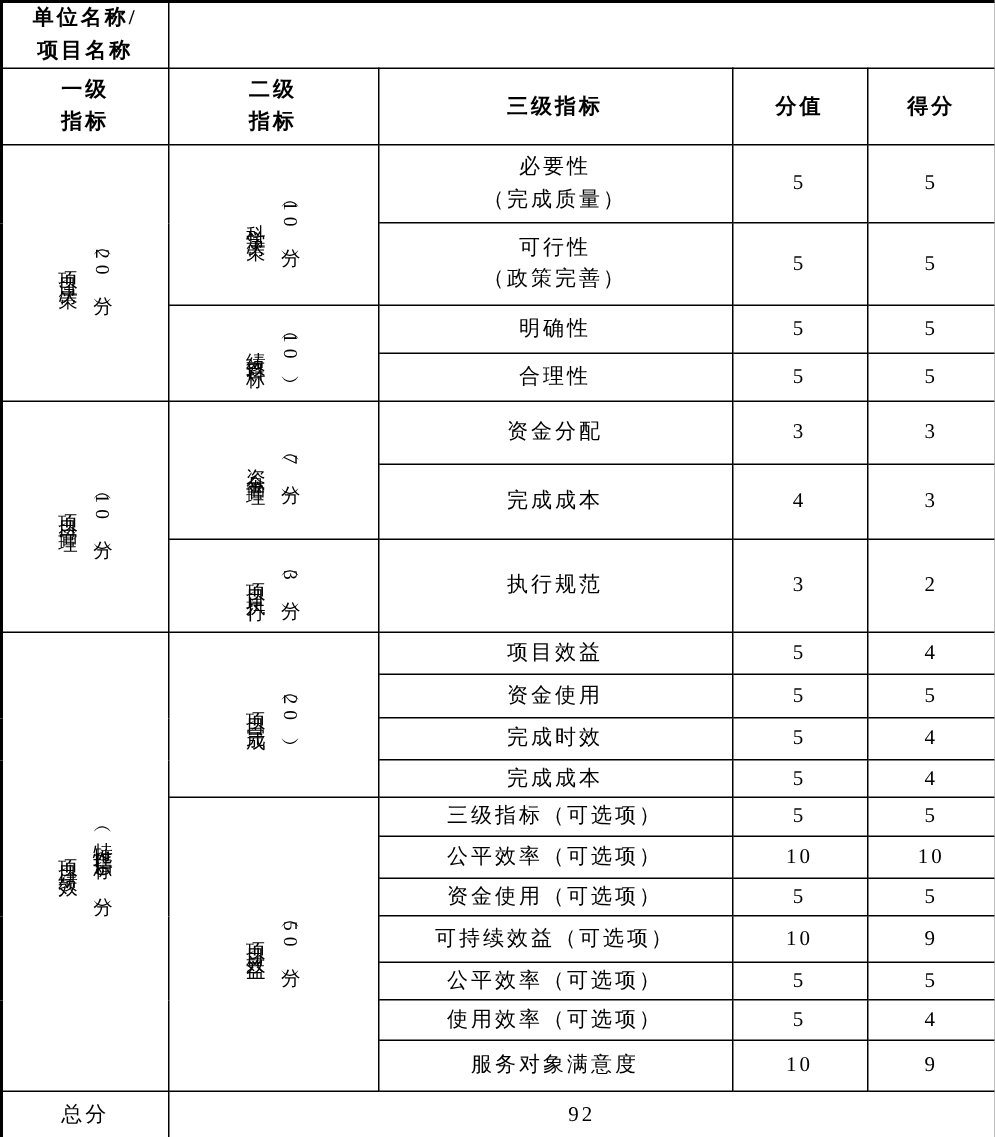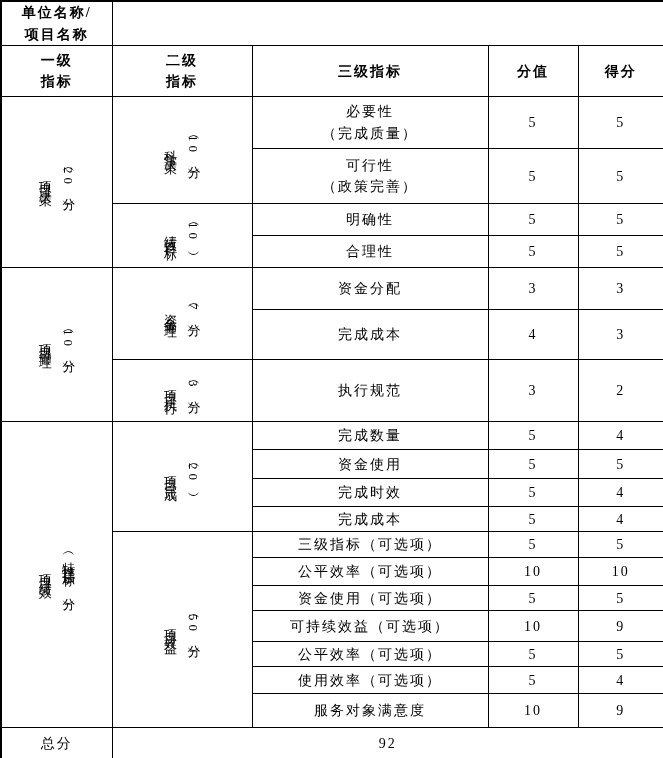--- a/index.html
+++ b/index.html
@@ -132,21 +132,21 @@
     <td>执行规范</td>
     <td class="num">3</td>
     <td class="num">2</td>
   </tr>
 
   <tr style="height:28px">
     <td class="vcell" rowspan="11"><div class="vtext">项目绩效
 （特性指标70分）</div></td>
     <td class="vcell" rowspan="4"><div class="vtext">项目完成
 （20）</div></td>
-    <td>完成数量</td>
+    <td>项目效益</td>
     <td class="num">5</td>
     <td class="num">4</td>
   </tr>
   <tr style="height:29px">
     <td>资金使用</td>
     <td class="num">5</td>
     <td class="num">5</td>
   </tr>
   <tr style="height:28px">
     <td>完成时效</td>

